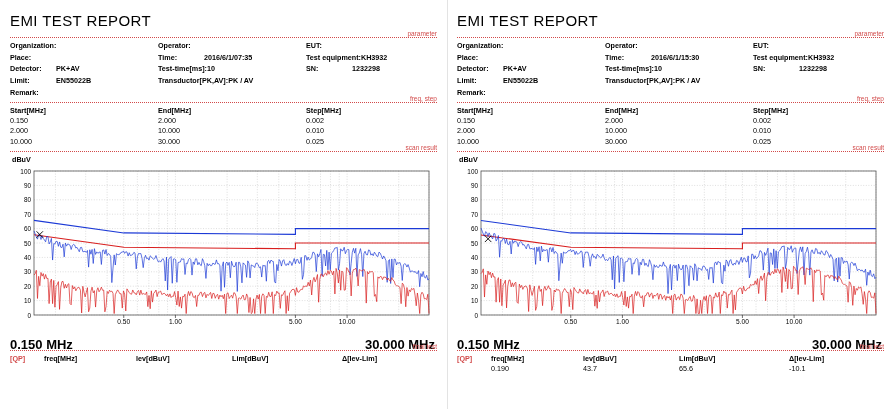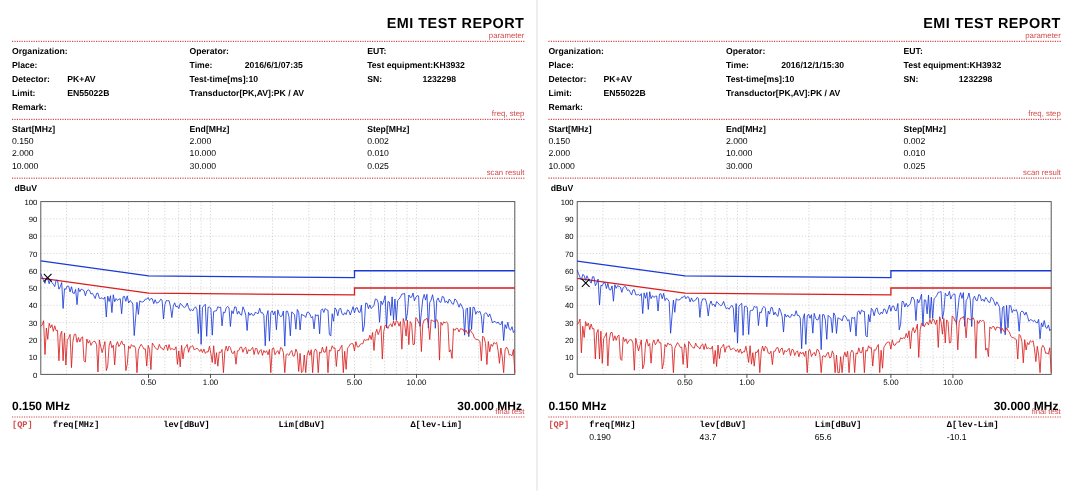--- a/index.html
+++ b/index.html
@@ -25,23 +25,23 @@
     top: 0;
     width: 447px;
     height: 409px;
     box-sizing: border-box;
     padding: 6px 10px 0 10px;
   }
   .report.left { left: 0; }
   .report.right { left: 447px; }
 
   .report-title {
-    text-align: right;
-    font-size: 12px;
-    font-weight: bold;
+    text-align: left;
+    font-size: 15px;
+    font-weight: normal;
     letter-spacing: 0.4px;
     margin: 6px 0 8px 0;
   }
 
   .divider {
     position: relative;
     border-top: 1px dotted #d24a4a;
     height: 0;
     margin: 2px 0 2px 0;
   }
@@ -86,33 +86,32 @@
     position: relative;
     height: 172px;
   }
   .chart-svg {
     display: block;
   }
 
   .xaxis-ends {
     position: relative;
     height: 11px;
-    font-size: 10px;
+    font-size: 13px;
     font-weight: bold;
   }
   .xaxis-ends .left-end { position: absolute; left: 0; top: 0; }
   .xaxis-ends .right-end { position: absolute; right: 2px; top: 0; }
 
   .final-head {
     display: grid;
     grid-template-columns: 34px 92px 96px 110px 1fr;
     font-size: 7.2px;
     font-weight: bold;
     margin-top: 3px;
-    font-family: Liberation Mono, monospace;
   }
   .final-row {
     display: grid;
     grid-template-columns: 34px 92px 96px 110px 1fr;
     font-size: 7.2px;
     margin-top: 1px;
   }
   .qp { color: #d24a4a; font-weight: bold; }
   .vsep {
     position: absolute;
@@ -273,21 +272,21 @@
     <div class="divider">
       <span class="divider-label">parameter</span>
     </div>
 
     <div class="grid3">
       <div class="cell"><span class="lbl">Organization:</span></div>
       <div class="cell"><span class="lbl">Operator:</span></div>
       <div class="cell"><span class="lbl">EUT:</span></div>
 
       <div class="cell"><span class="lbl">Place:</span></div>
-      <div class="cell"><span class="lbl indent-val">Time:</span><span class="val">2016/12/1/15:30</span></div>
+      <div class="cell"><span class="lbl indent-val">Time:</span><span class="val">2016/6/1/15:30</span></div>
       <div class="cell"><span class="lbl">Test equipment:</span><span class="val">KH3932</span></div>
 
       <div class="cell"><span class="lbl indent-val">Detector:</span><span class="val">PK+AV</span></div>
       <div class="cell"><span class="lbl indent-val">Test-time[ms]:</span><span class="val">10</span></div>
       <div class="cell"><span class="lbl indent-val">SN:</span><span class="val">1232298</span></div>
 
       <div class="cell"><span class="lbl indent-val">Limit:</span><span class="val">EN55022B</span></div>
       <div class="cell"><span class="lbl">Transductor[PK,AV]:</span><span class="val">PK  /  AV</span></div>
       <div class="cell"></div>
 

